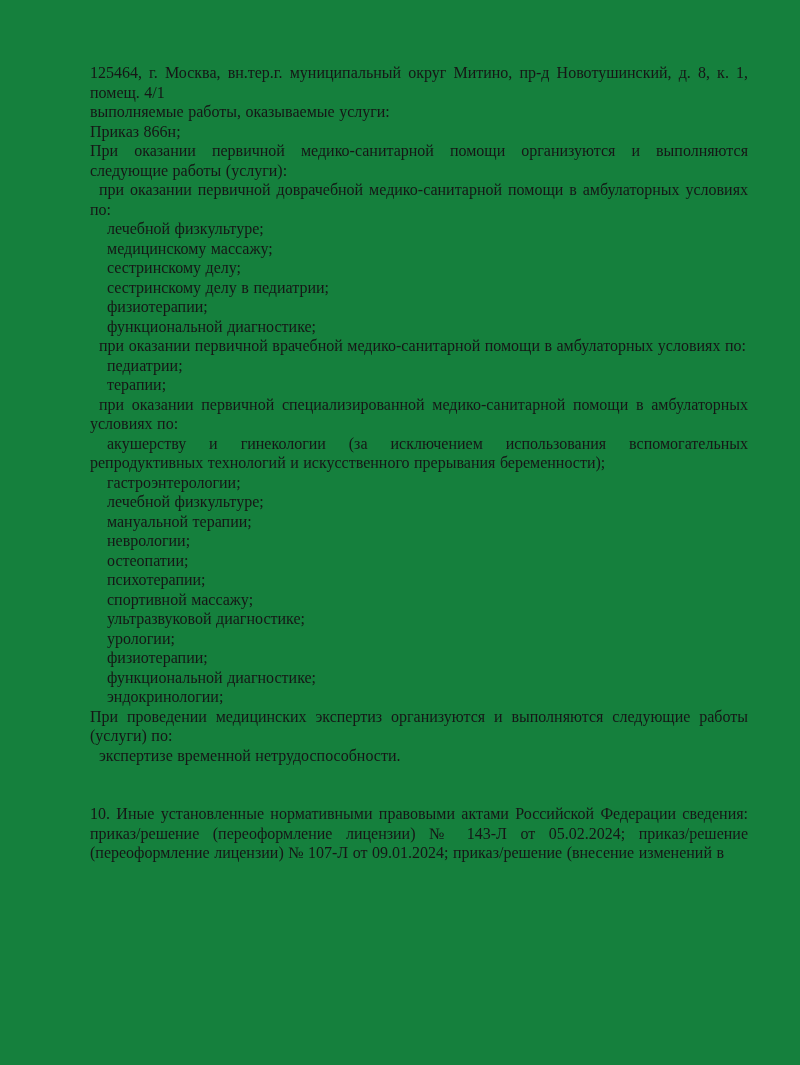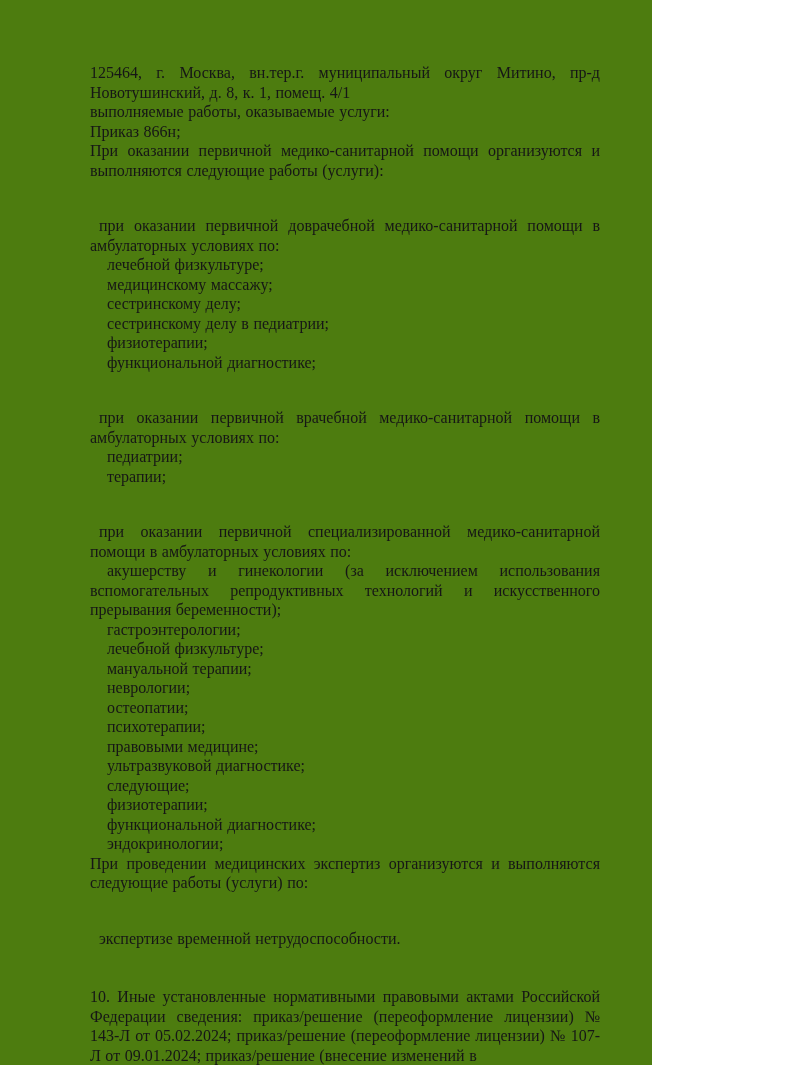--- a/index.html
+++ b/index.html
@@ -11,32 +11,32 @@
     width: 800px;
     height: 1065px;
     overflow: hidden;
     font-family: "Liberation Serif", "DejaVu Serif", serif;
     font-size: 16px;
     line-height: 19.5px;
     color: #161616;
   }
   .page {
     box-sizing: border-box;
-    width: 652px;
+    width: 800px;
     height: 1065px;
     padding: 63px 52px 0 90px;
-    background: #4d7c0f;
+    background: #15803d;
   }
   .doc-body p.para {
     margin: 0;
     padding: 0;
     text-align: justify;
     word-spacing: 0.5px;
   }
-  .doc-body p.para.indent-1 { text-indent: 9px; margin-top: 36px; }
+  .doc-body p.para.indent-1 { text-indent: 9px; }
   .doc-body p.para.indent-2 { text-indent: 17px; }
   .doc-body p.para.spacer { min-height: 19.5px; }
 </style>
 </head>
 <body>
 
 <main class="page">
   <div class="doc-body">
 
   <p class="para indent-0">125464, г. Москва, вн.тер.г. муниципальный округ Митино, пр-д Новотушинский, д. 8, к. 1, помещ. 4/1</p>
@@ -54,23 +54,23 @@
       <p class="para indent-2">педиатрии;</p>
       <p class="para indent-2">терапии;</p>
       <p class="para indent-1">при оказании первичной специализированной медико-санитарной помощи в амбулаторных условиях по:</p>
       <p class="para indent-2">акушерству и гинекологии (за исключением использования вспомогательных репродуктивных технологий и искусственного прерывания беременности);</p>
       <p class="para indent-2">гастроэнтерологии;</p>
       <p class="para indent-2">лечебной физкультуре;</p>
       <p class="para indent-2">мануальной терапии;</p>
       <p class="para indent-2">неврологии;</p>
       <p class="para indent-2">остеопатии;</p>
       <p class="para indent-2">психотерапии;</p>
-      <p class="para indent-2">правовыми медицине;</p>
+      <p class="para indent-2">спортивной массажу;</p>
       <p class="para indent-2">ультразвуковой диагностике;</p>
-      <p class="para indent-2">следующие;</p>
+      <p class="para indent-2">урологии;</p>
       <p class="para indent-2">физиотерапии;</p>
       <p class="para indent-2">функциональной диагностике;</p>
       <p class="para indent-2">эндокринологии;</p>
       <p class="para indent-0">При проведении медицинских экспертиз организуются и выполняются следующие работы (услуги) по:</p>
       <p class="para indent-1">экспертизе временной нетрудоспособности.</p>
       <p class="para indent-0 spacer"></p>
       <p class="para indent-0 spacer"></p>
       <p class="para indent-0">10. Иные установленные нормативными правовыми актами Российской Федерации сведения: приказ/решение (переоформление лицензии) № 143-Л от 05.02.2024; приказ/решение (переоформление лицензии) № 107-Л от 09.01.2024; приказ/решение (внесение изменений в</p>
     </div>
 </main>

